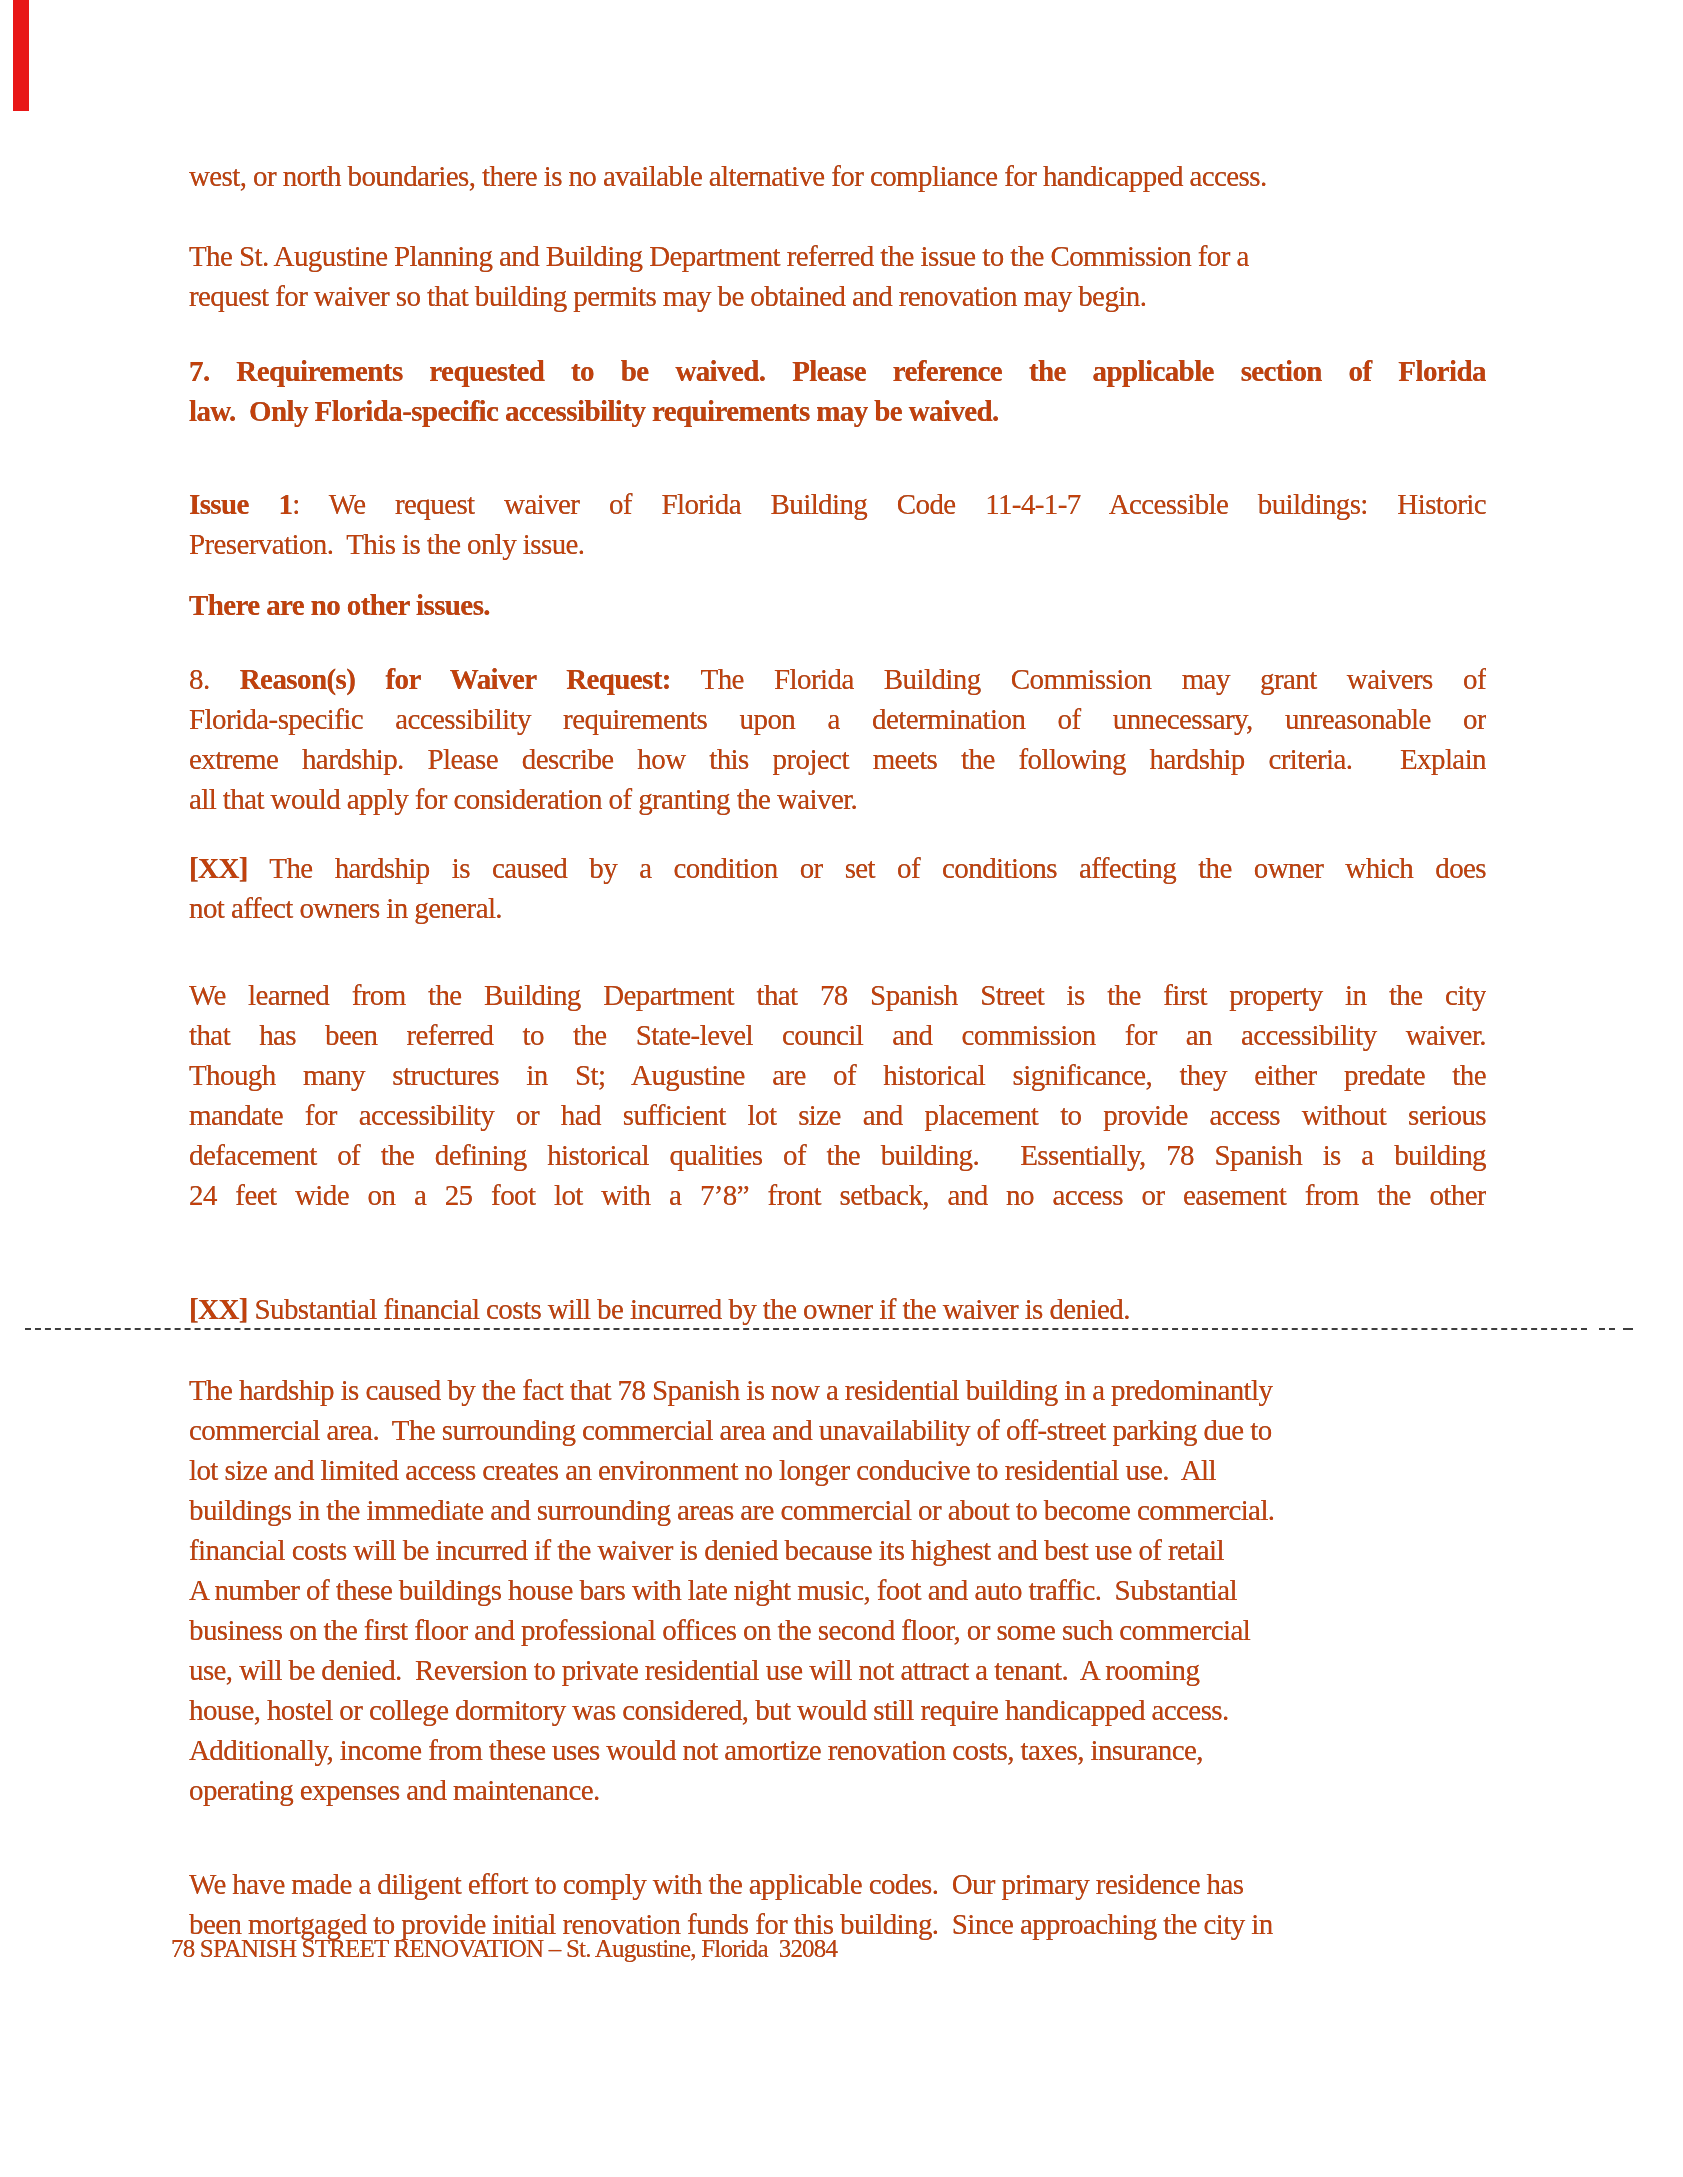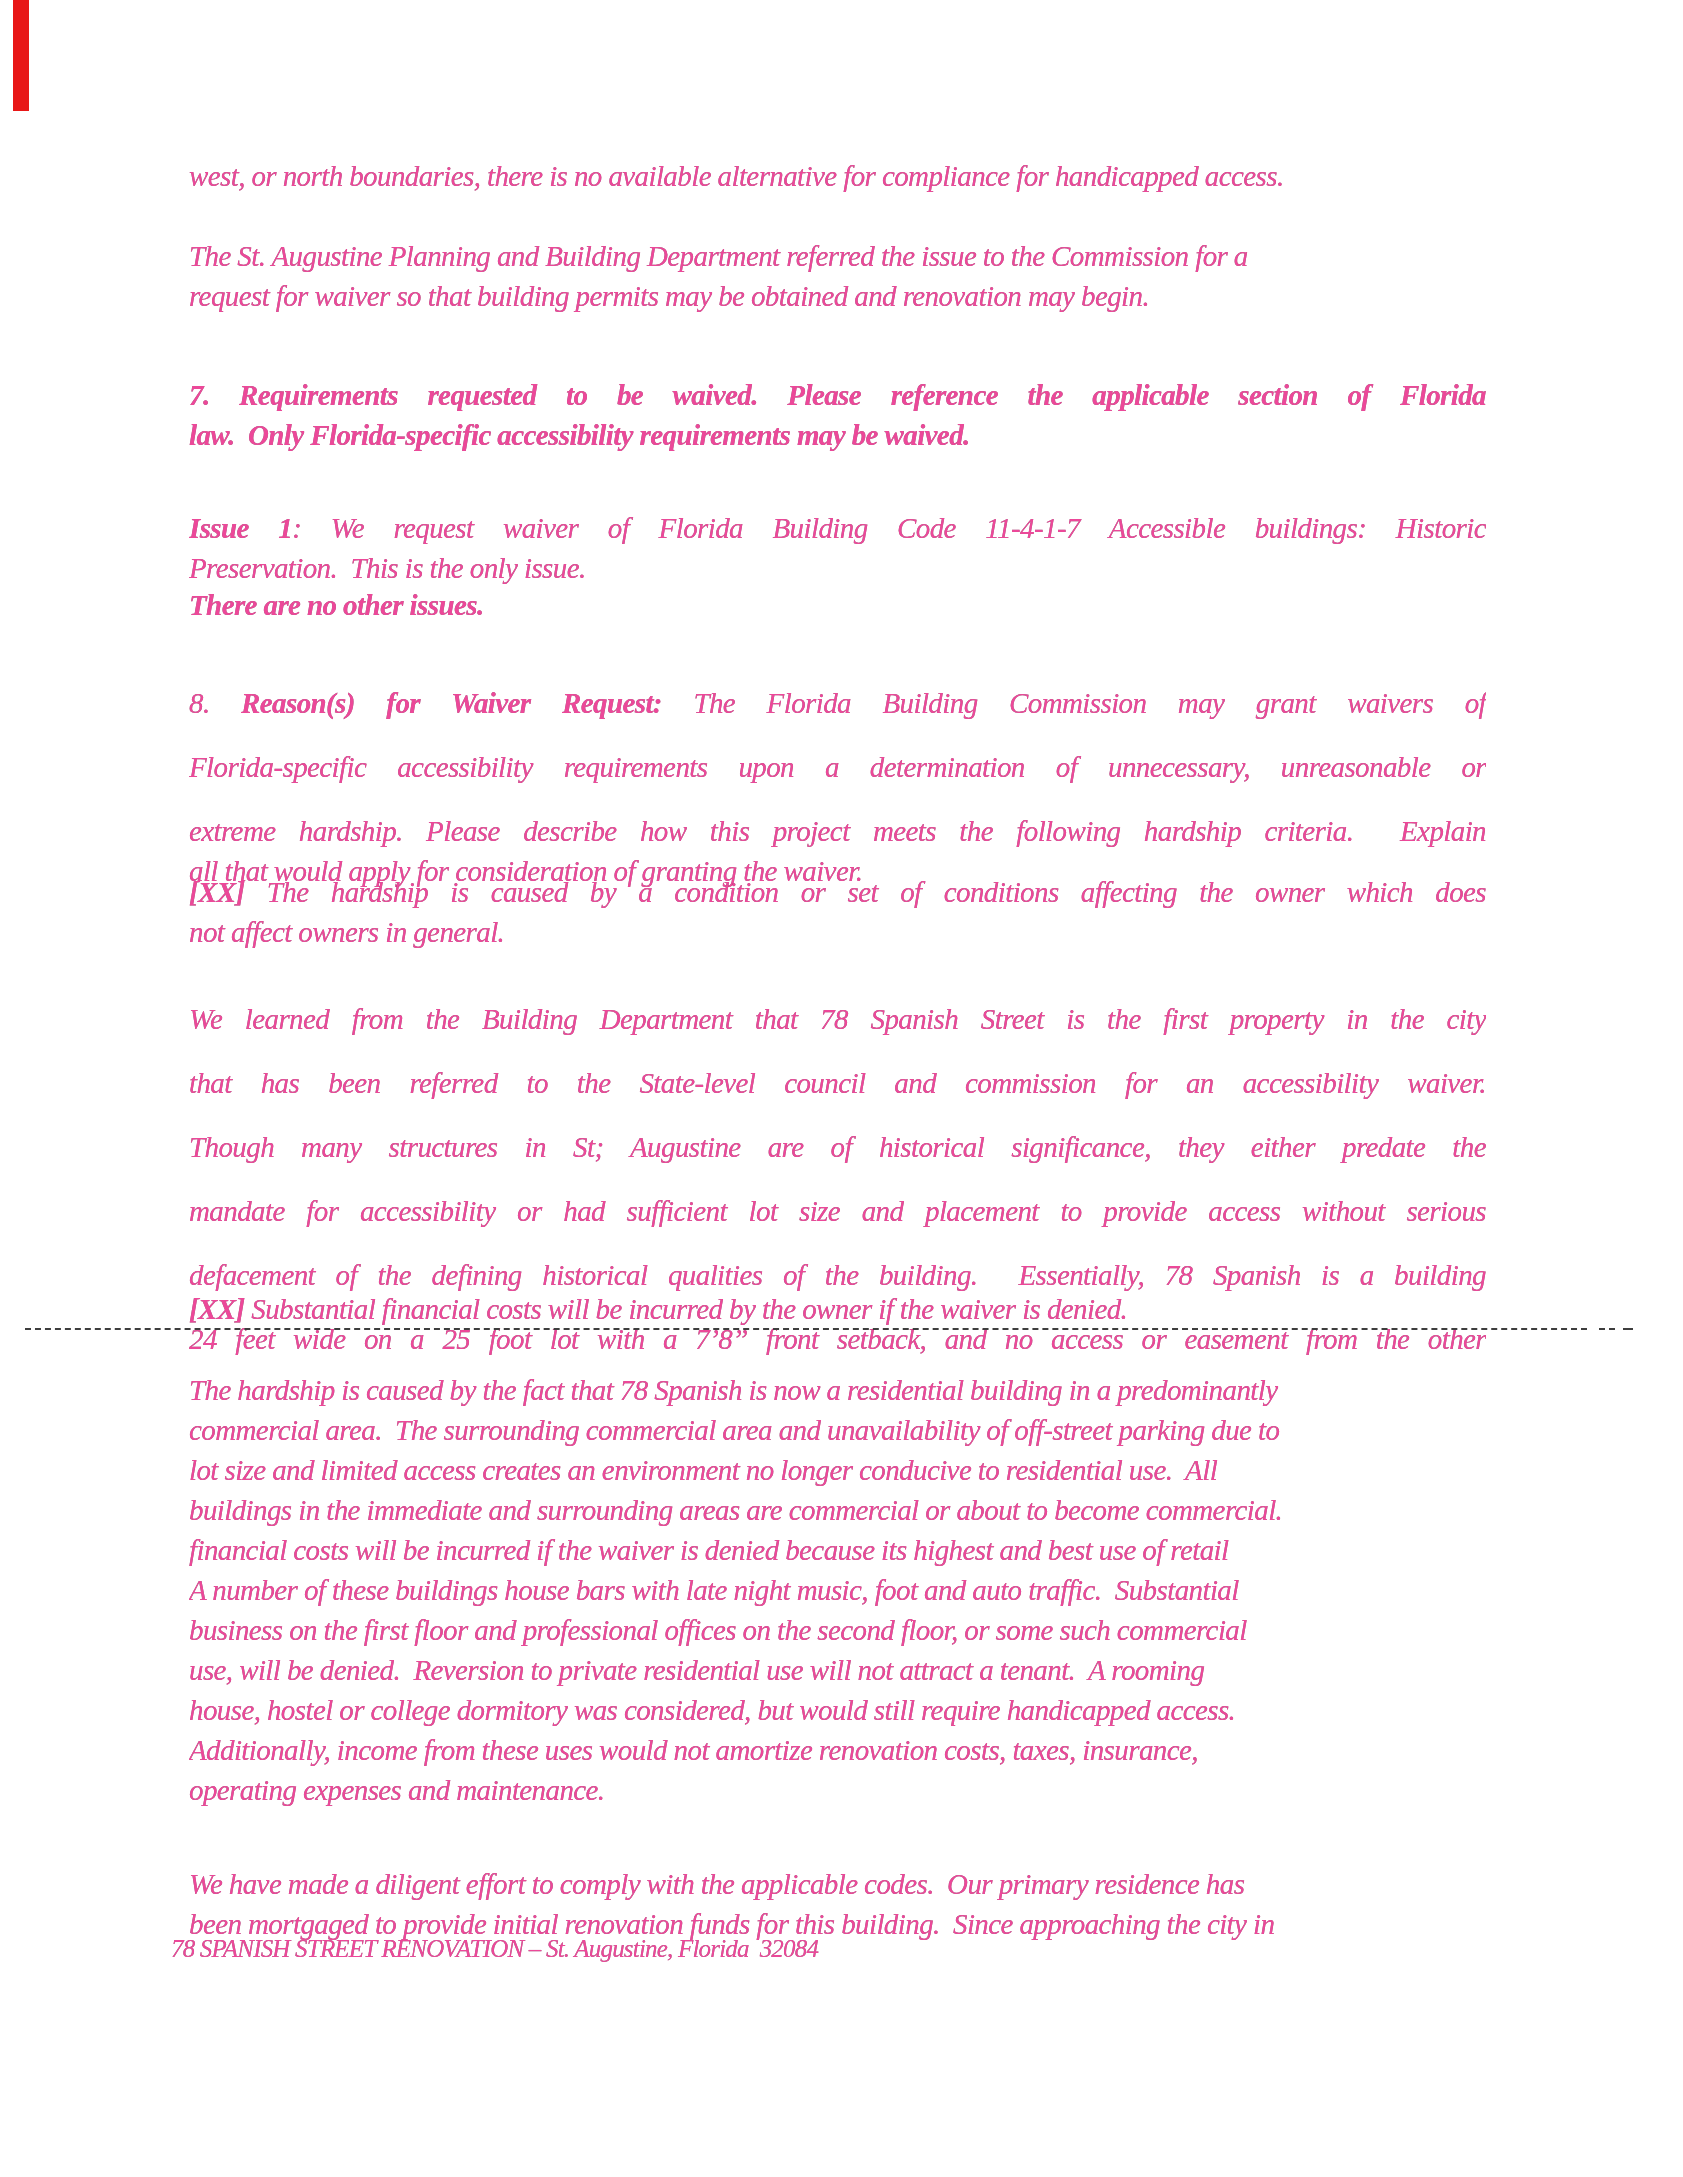--- a/index.html
+++ b/index.html
@@ -27,21 +27,21 @@
     width: 1297px;
   }
   .line, .jline {
     height: 40px;
     line-height: 40px;
     font-size: 29px;
     letter-spacing: -0.6px;
     overflow: hidden;
   }
   .line { text-align: left; white-space: nowrap; }
-  .jline { text-align: justify; text-align-last: justify; margin-top: 24px; }
+  .jline { text-align: justify; text-align-last: justify; }
   .bold-line { font-weight: bold; }
   .b { font-weight: bold; }
   .divider-seg {
     position: absolute;
     height: 0;
     border-top: 2px dashed #3e3e3e;
   }
   .divider-main { left: 25px;   top: 1328px; width: 1562px; }
   .divider-t1   { left: 1599px; top: 1328px; width: 16px; }
   .divider-t2   { left: 1623px; top: 1328px; width: 10px; }
@@ -51,21 +51,21 @@
     top: 1933px;
     font-size: 25px;
     letter-spacing: -0.8px;
     line-height: 32px;
     white-space: nowrap;
   }
 </style>
 </head>
 <body>
 
-<div class="page" style="color: #ec4899; font-style: italic;">
+<div class="page" style="color: #c2410c;">
 
   <div class="red-mark" style="background: rgb(232, 23, 23);"></div>
 
   <div class="para" style="top:156px">
     <div class="line">west, or north boundaries, there is no available alternative for compliance for handicapped access.</div>
   </div>
 
   <div class="para" style="top:236px">
     <div class="line">The St. Augustine Planning and Building Department referred the issue to the Commission for a</div>
     <div class="line">request for waiver so that building permits may be obtained and renovation may begin.</div>

